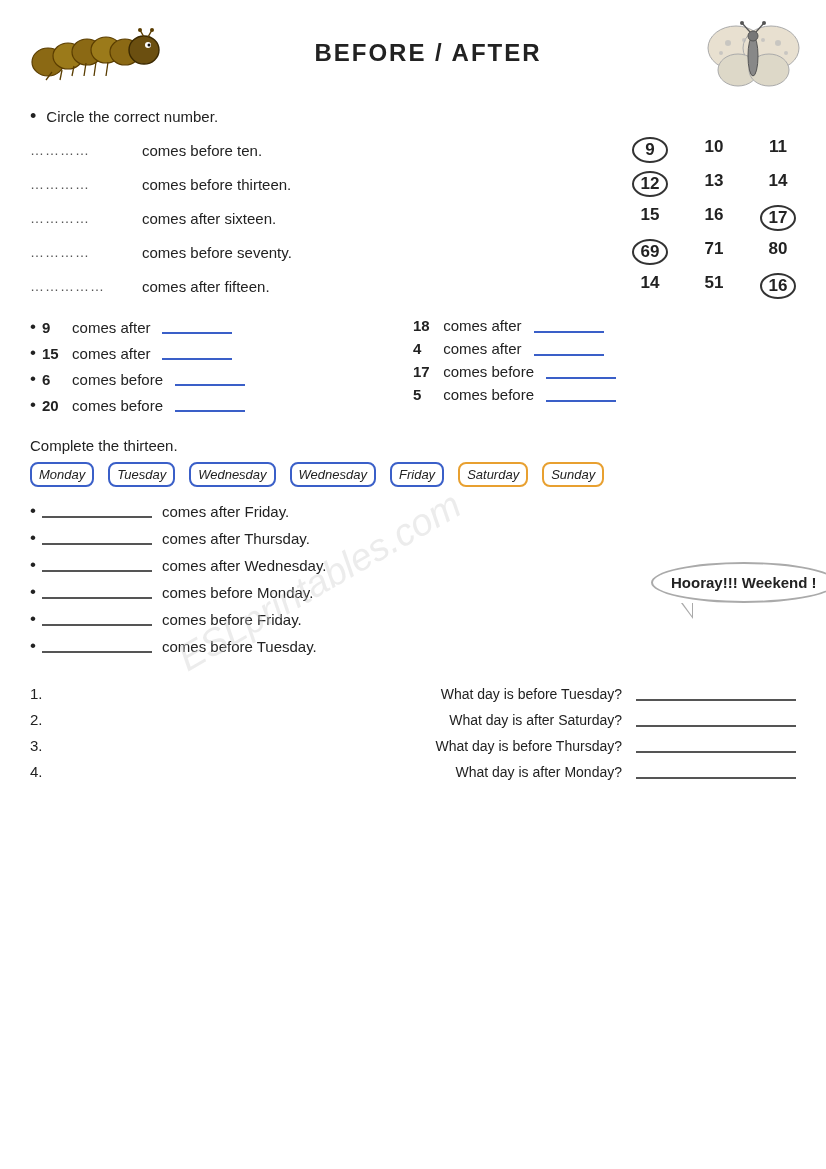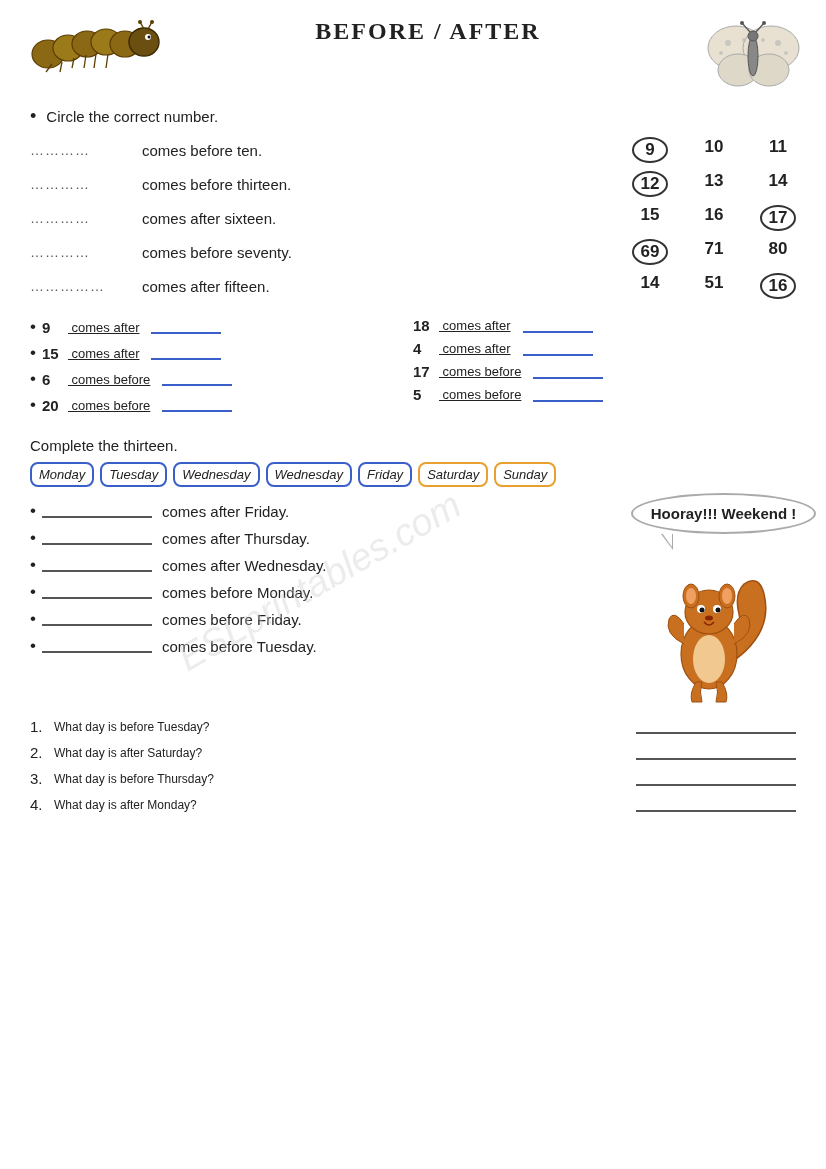--- a/index.html
+++ b/index.html
@@ -7,23 +7,23 @@
       background: #fff;
       font-family: 'Comic Sans MS', 'Chalkboard SE', cursive, sans-serif;
       font-size: 15px;
       color: #222;
       width: 826px;
       min-height: 1169px;
       padding: 18px 30px 30px 30px;
     }
     .header {
       display: flex;
+      align-items: center;
       justify-content: space-between;
       margin-bottom: 18px;
-      font-family: Liberation Serif, serif;
     }
     .header-title {
       font-size: 24px;
       font-weight: bold;
       letter-spacing: 2px;
       text-align: center;
       flex: 1;
     }
     .caterpillar-img {
       width: 120px;
@@ -86,39 +86,39 @@
       margin-bottom: 16px;
     }
     .fill-row {
       display: flex;
       align-items: center;
       margin-bottom: 6px;
       gap: 4px;
     }
     .fill-bullet { margin-right: 2px; font-size: 17px; }
     .fill-num { font-weight: bold; font-size: 15px; min-width: 22px; }
-    .fill-phrase { font-size: 13px; margin-right: 6px; text-decoration: underline; }
+    .fill-phrase { font-size: 15px; margin-right: 6px; }
     .fill-line {
       border-bottom: 2px solid #3a5fc8;
       width: 70px;
       display: inline-block;
       height: 14px;
       margin-left: 2px;
     }
     .fill-two-col {
       display: flex;
       gap: 0;
       margin-bottom: 0;
     }
     .fill-col { flex: 1; }
     .complete-section { margin-bottom: 10px; }
     .complete-label { font-size: 15px; margin-bottom: 8px; }
     .days-strip {
       display: flex;
-      gap: 4px;
+      gap: 12px;
       margin-bottom: 14px;
       flex-wrap: nowrap;
     }
     .day-box {
       border: 2px solid #3a5fc8;
       border-radius: 8px;
       padding: 3px 7px;
       font-size: 13px;
       font-style: italic;
       color: #222;
@@ -176,21 +176,21 @@
       bottom: -13px;
       left: 31px;
     }
     .question-row {
       display: flex;
       align-items: center;
       margin-bottom: 9px;
       gap: 6px;
     }
     .q-num { font-size: 15px; min-width: 18px; }
-    .q-text { font-size: 12px; flex: 1; }
+    .q-text { font-size: 14px; flex: 1; text-align: right; }
     .q-line {
       border-bottom: 2px solid #555;
       width: 160px;
       display: inline-block;
       height: 14px;
       margin-left: 8px;
     }
     .watermark {
       position: absolute;
       font-size: 38px;
@@ -413,21 +413,21 @@
             <span class="s-bullet">•</span>
     <span class="s-line"></span>
     <span class="s-text">comes before Friday.</span>
           </div>
           <div class="sentence-row">
             <span class="s-bullet">•</span>
     <span class="s-line"></span>
     <span class="s-text">comes before  Tuesday.</span>
           </div>
         </div>
-        <div style="width: 175px; display: flex; flex-direction: column; align-items: center;">
+        <div style="width: 175px; display: flex; flex-direction: row; align-items: center;">
           <div class="speech-bubble-wrap">
   <div class="speech-bubble">Hooray!!!  Weekend !</div>
   <div class="speech-tail"></div>
   <div class="speech-tail-inner"></div>
 </div>
           <svg width="130" height="170" viewBox="0 0 130 170">
 
   <path d="M85 130 Q130 100 120 60 Q115 40 100 50 Q90 60 95 80 Q100 100 80 120" fill="#c87020" stroke="#a05010" stroke-width="1.5"></path>
 
   <ellipse cx="65" cy="120" rx="28" ry="35" fill="#c87020" stroke="#a05010" stroke-width="1.2"></ellipse>

